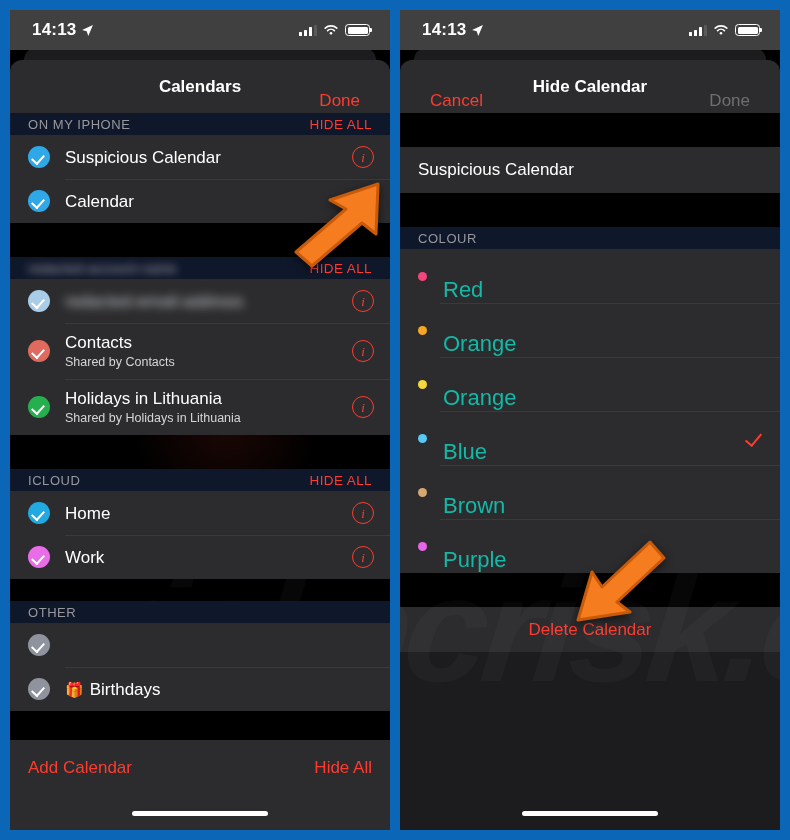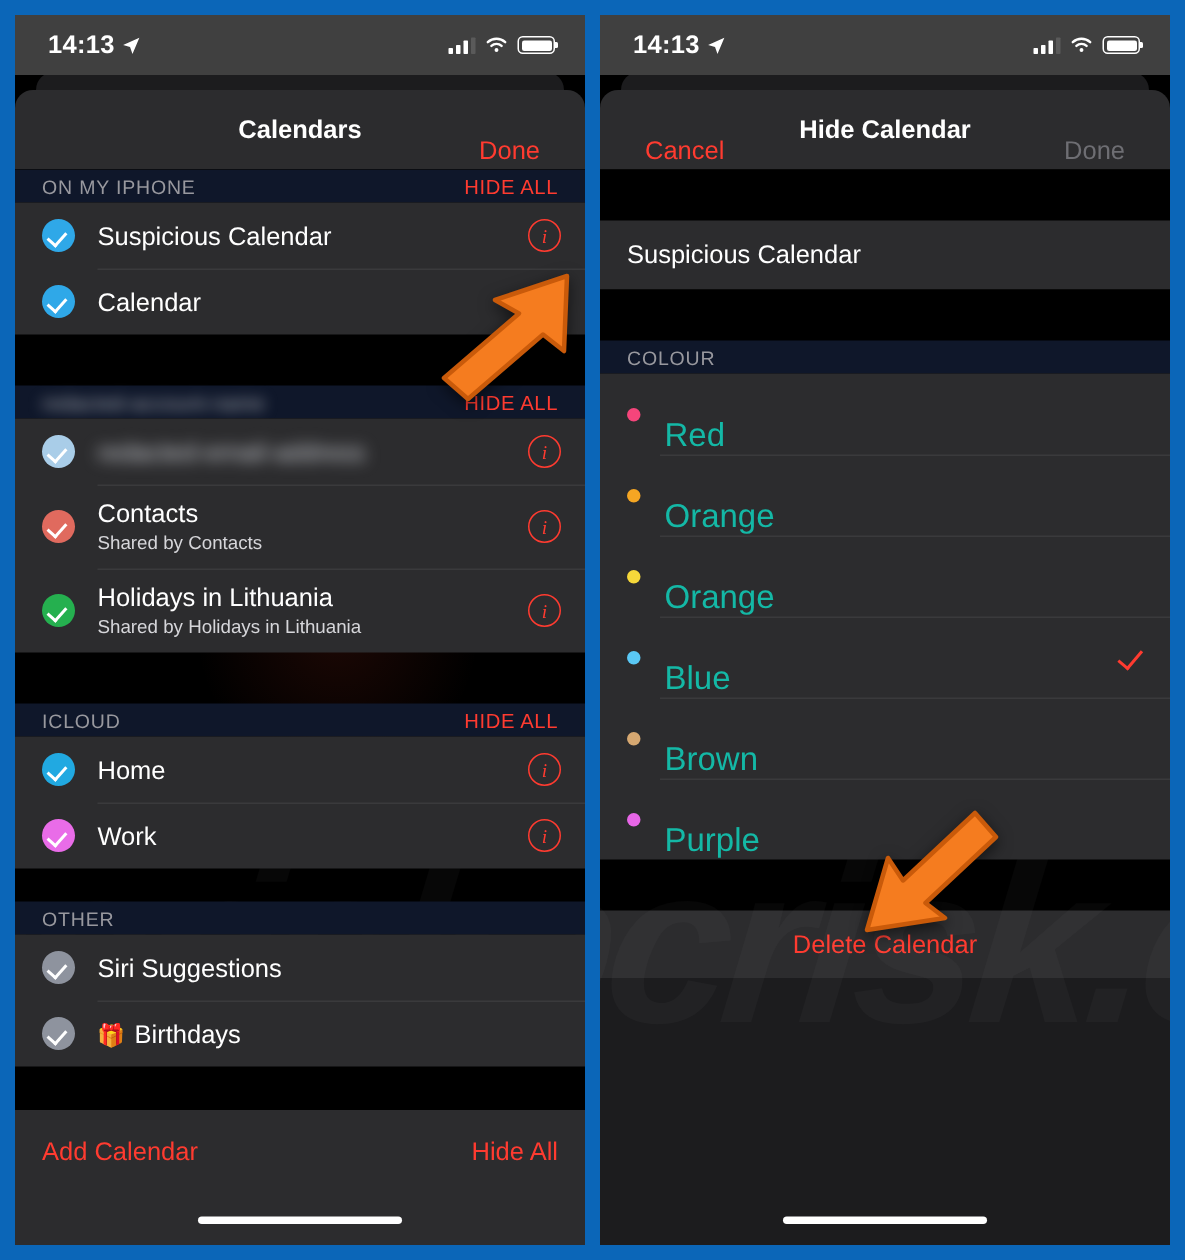--- a/index.html
+++ b/index.html
@@ -314,23 +314,20 @@
 
         <div class="gap sm"></div>
 
         <div class="section-head">
           <span class="lbl">OTHER</span>
           <span class="act"></span>
         </div>
         <div class="group">
           <div class="row">
             <span class="check" style="background:#8e939e"></span>
-            <span class="row-txt">
-              <span class="row-title">Siri Suggestions</span>
-            </span>
           </div>
           <div class="row">
             <span class="check" style="background:#8e939e"></span>
             <span class="row-txt">
               <span class="gift">🎁</span><span class="row-title">Birthdays</span>
             </span>
           </div>
         </div>
 
       </div>

